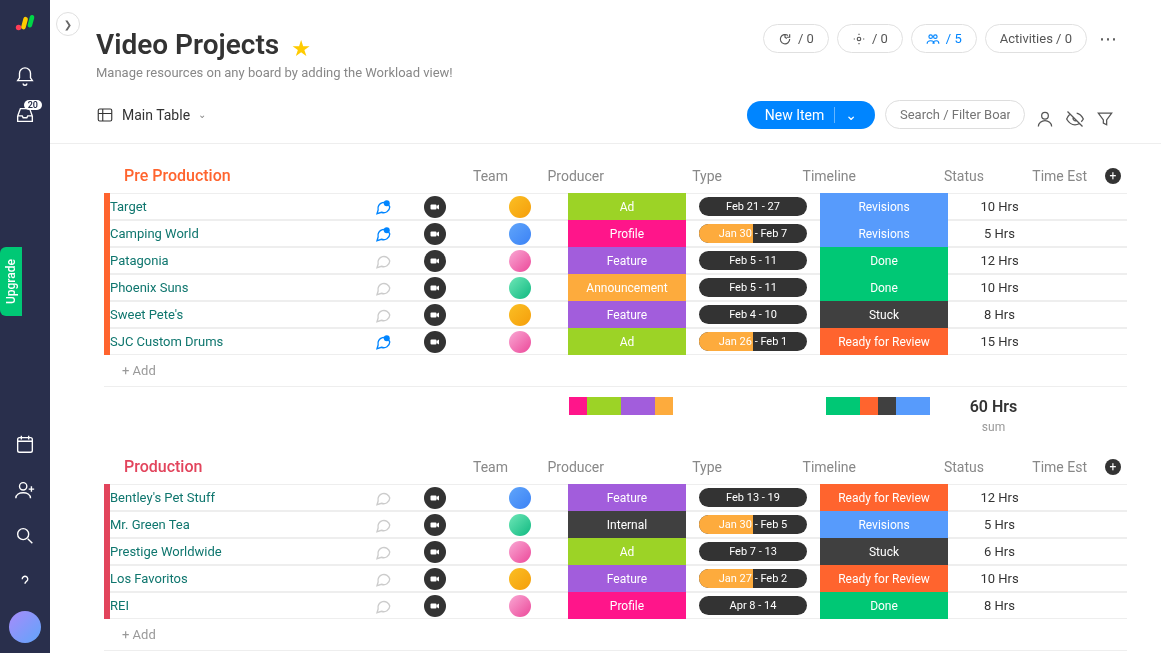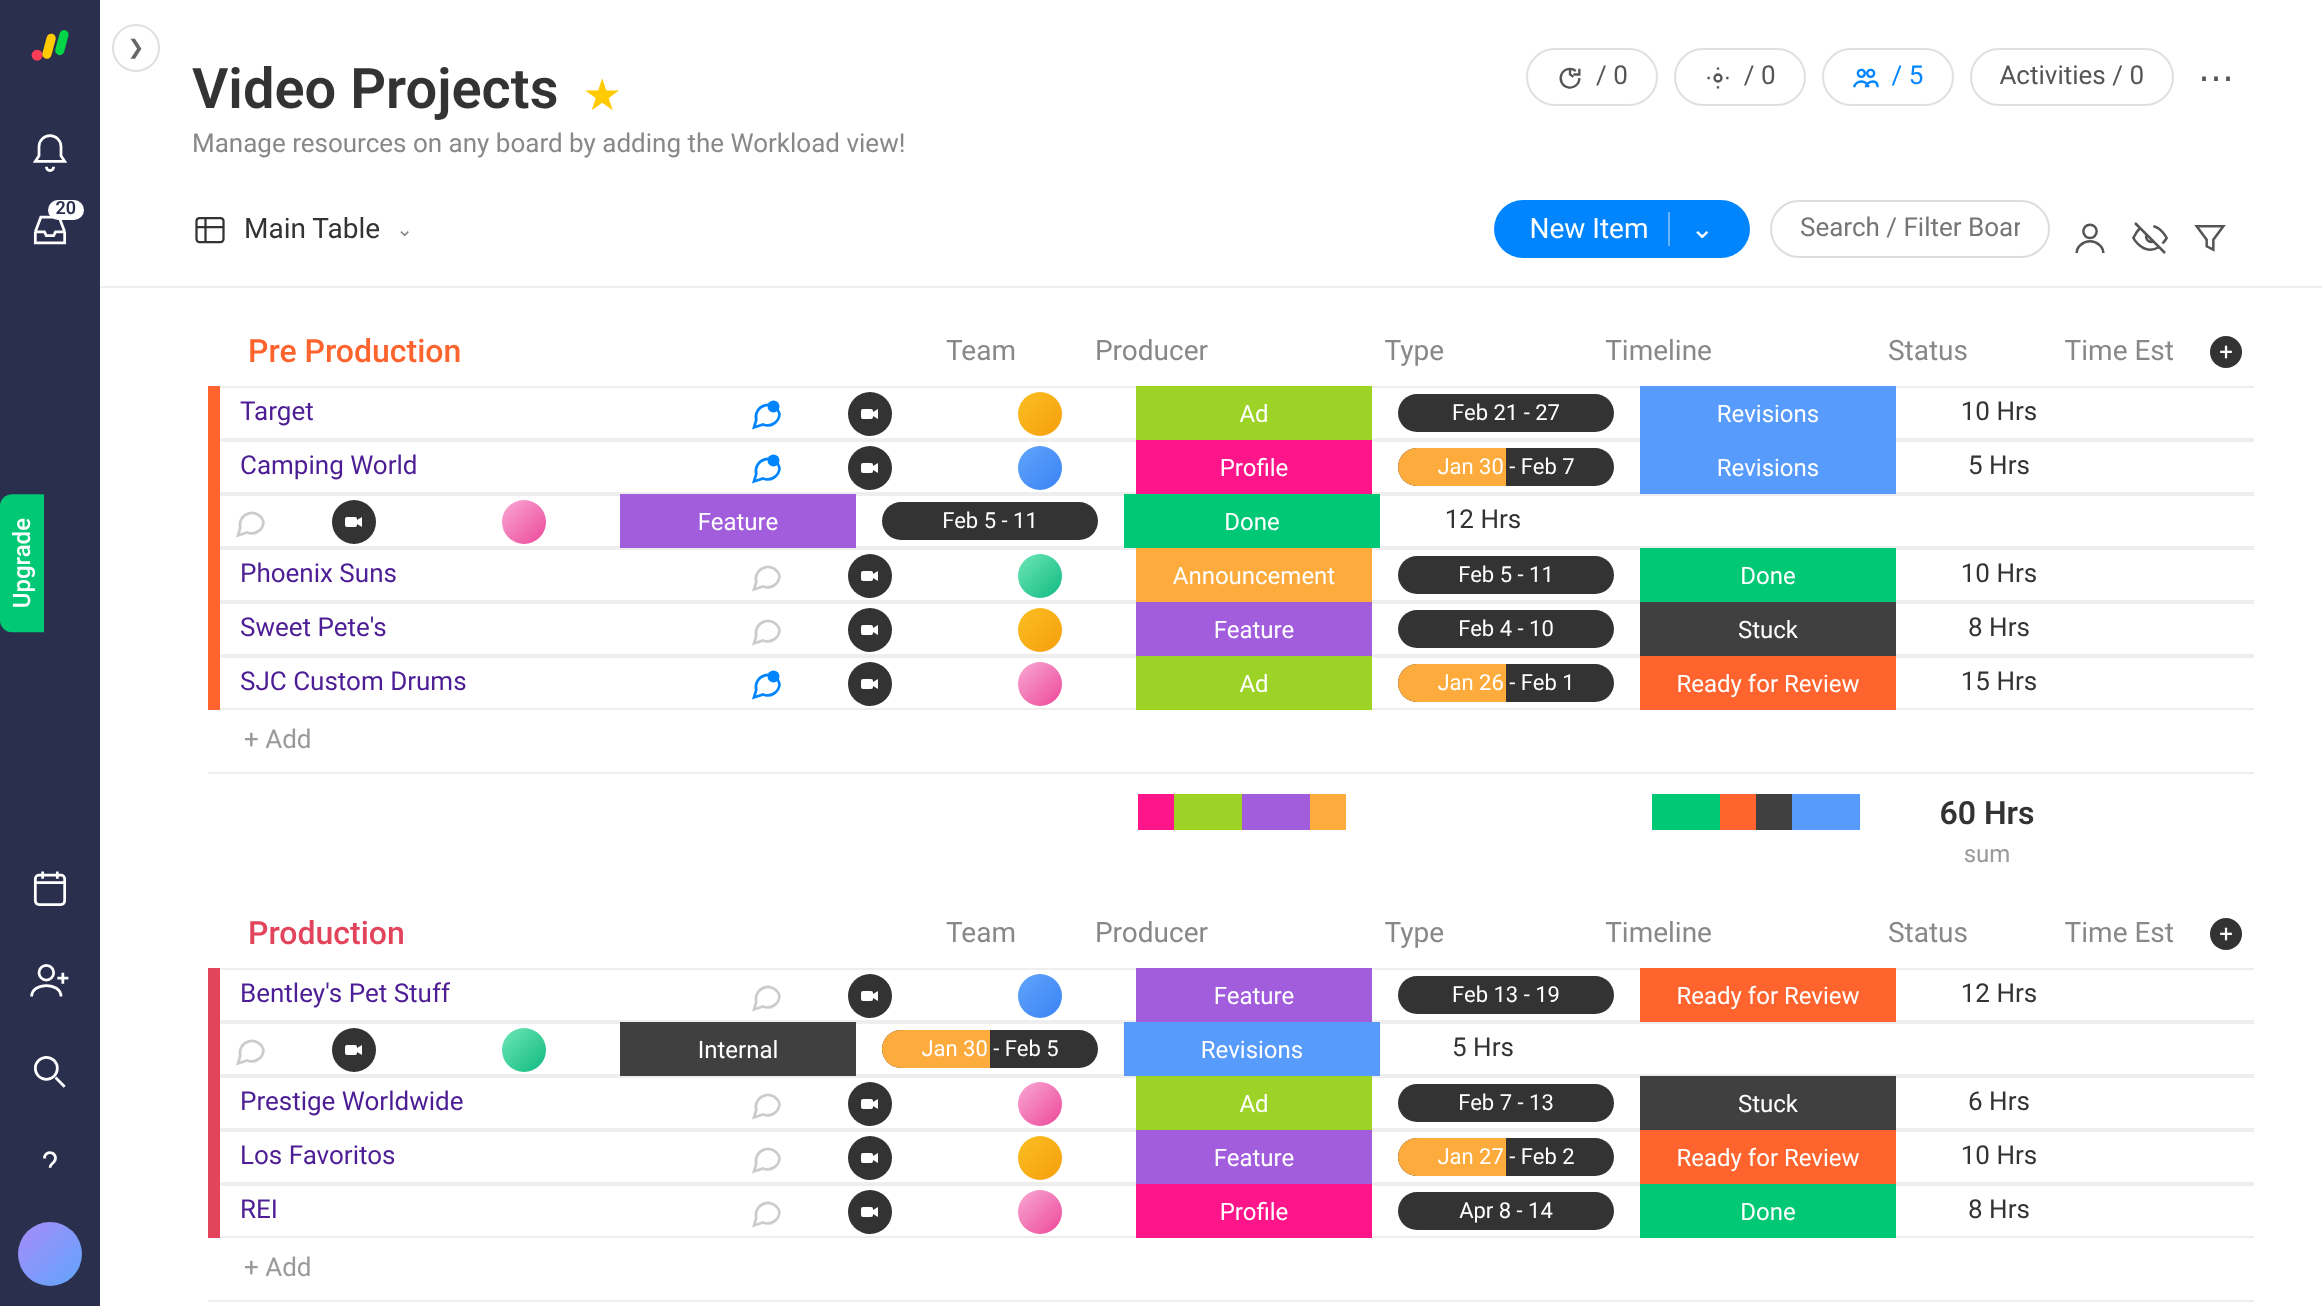--- a/index.html
+++ b/index.html
@@ -39,21 +39,21 @@
 .col{text-align:right}
 .col.team{width:74px}
 .col.prod{width:96px}
 .col.type{width:118px}
 .col.timeline{width:134px}
 .col.status{width:128px}
 .col.time{width:103px}
 .add-col{margin-left:18px;width:16px;height:16px;border-radius:50%;background:#333;color:#fff;display:flex;align-items:center;justify-content:center;font-size:12px;cursor:pointer}
 .row{display:flex;align-items:center;height:27px;border-bottom:1px solid #eee;border-top:1px solid #eee;font-size:13px;margin-left:20px}
 .row-color{width:6px;height:27px;flex-shrink:0}
-.row-name{width:258px;padding-left:10px;color:#4c1d95}
+.row-name{width:258px;color:#0f766e}
 .row-chat{width:30px;display:flex;justify-content:center}
 .chat-icon{width:18px;height:18px}
 .chat-icon.active{color:#0085ff}
 .chat-icon.inactive{color:#ccc}
 .row-team{width:74px;display:flex;justify-content:center}
 .team-avatar{width:22px;height:22px;border-radius:50%;background:#333;display:flex;align-items:center;justify-content:center}
 .row-prod{width:96px;display:flex;justify-content:center}
 .prod-avatar{width:22px;height:22px;border-radius:50%}
 .row-type{width:118px;height:27px;display:flex;align-items:center;justify-content:center;color:#fff;font-size:12px}
 .row-timeline{width:134px;display:flex;justify-content:center;align-items:center}
@@ -247,20 +247,21 @@
           </div>
         <div class="row-type c-pink">Profile</div>
         <div class="row-timeline">
             <div class="tl-pill partial"><span>Jan 30 - Feb 7</span></div>
           </div>
         <div class="row-status c-sky">Revisions</div>
         <div class="row-time">5 Hrs</div>
       </div>
       <div class="row">
         <div class="row-color ro-orange"></div>
+        <div class="row-name">Patagonia</div>
         <div class="row-chat">
             <svg class="chat-icon inactive" viewBox="0 0 24 24" fill="none" stroke="currentColor" stroke-width="1.8">
               <path d="M21 12a8 8 0 01-11 7L4 21l1.5-5A8 8 0 1121 12z"></path>
             </svg>
           </div>
         <div class="row-team">
             <div class="team-avatar">
               <svg width="12" height="12" viewBox="0 0 24 24" fill="#fff">
                 <rect x="3" y="7" width="12" height="10" rx="2"></rect>
                 <path d="M15 10l5-3v10l-5-3z"></path>
@@ -415,20 +416,21 @@
           </div>
         <div class="row-type c-purple">Feature</div>
         <div class="row-timeline">
             <div class="tl-pill "><span>Feb 13 - 19</span></div>
           </div>
         <div class="row-status c-orange">Ready for Review</div>
         <div class="row-time">12 Hrs</div>
       </div>
       <div class="row">
         <div class="row-color ro-red"></div>
+        <div class="row-name">Mr. Green Tea</div>
         <div class="row-chat">
             <svg class="chat-icon inactive" viewBox="0 0 24 24" fill="none" stroke="currentColor" stroke-width="1.8">
               <path d="M21 12a8 8 0 01-11 7L4 21l1.5-5A8 8 0 1121 12z"></path>
             </svg>
           </div>
         <div class="row-team">
             <div class="team-avatar">
               <svg width="12" height="12" viewBox="0 0 24 24" fill="#fff">
                 <rect x="3" y="7" width="12" height="10" rx="2"></rect>
                 <path d="M15 10l5-3v10l-5-3z"></path>

